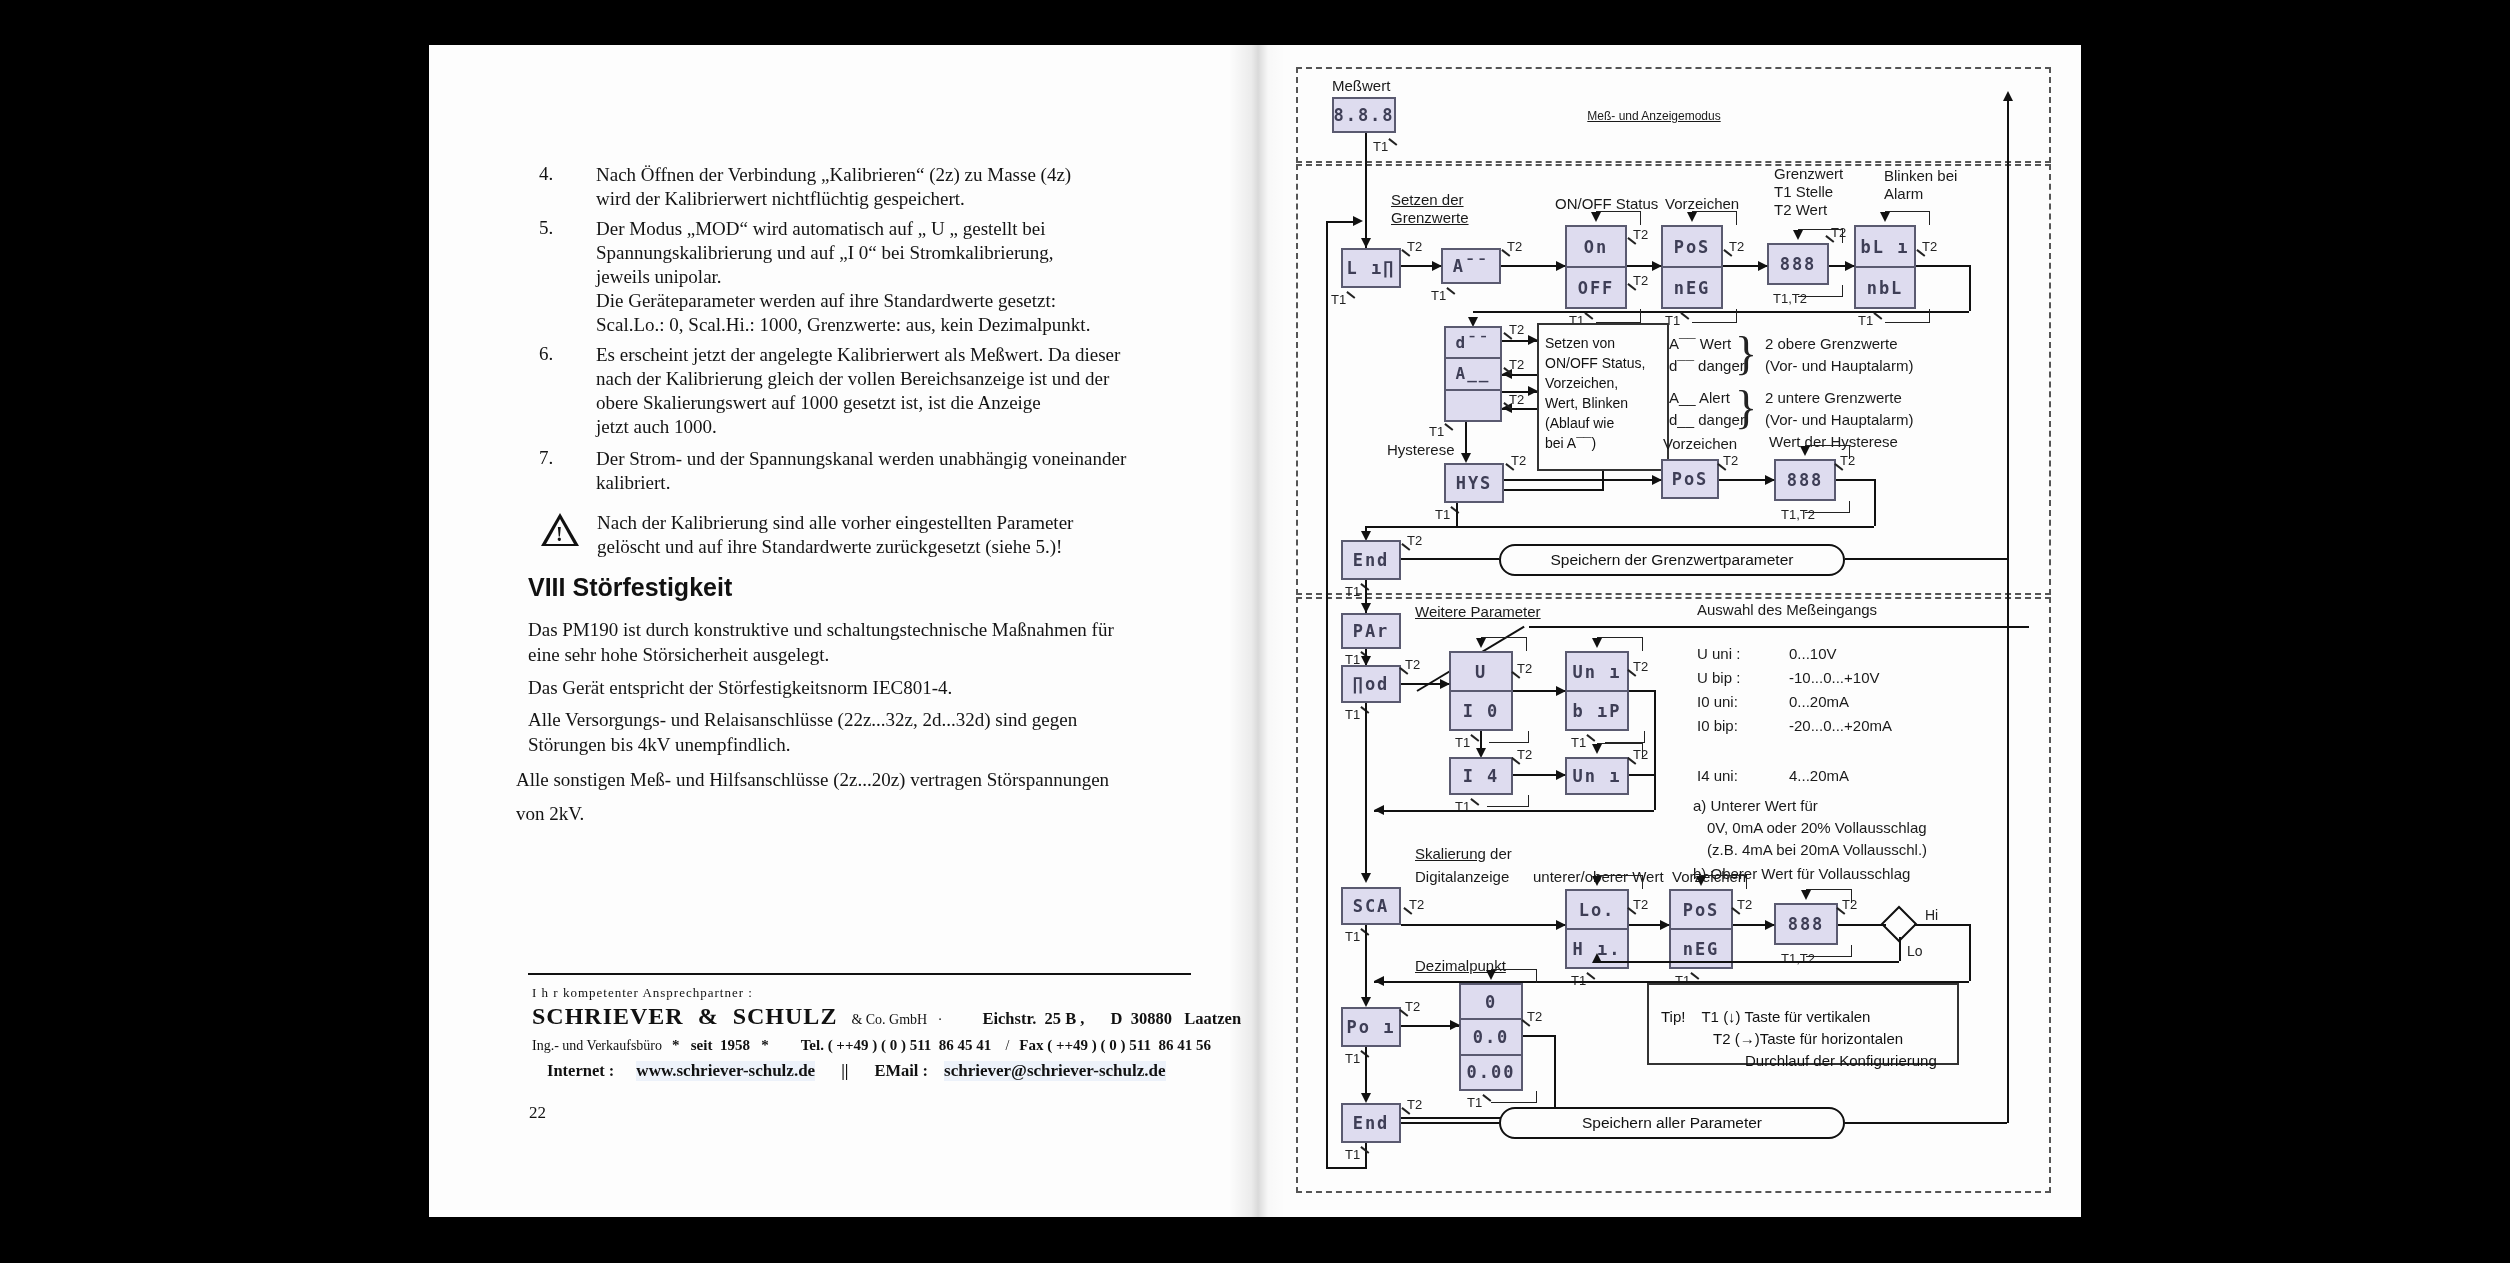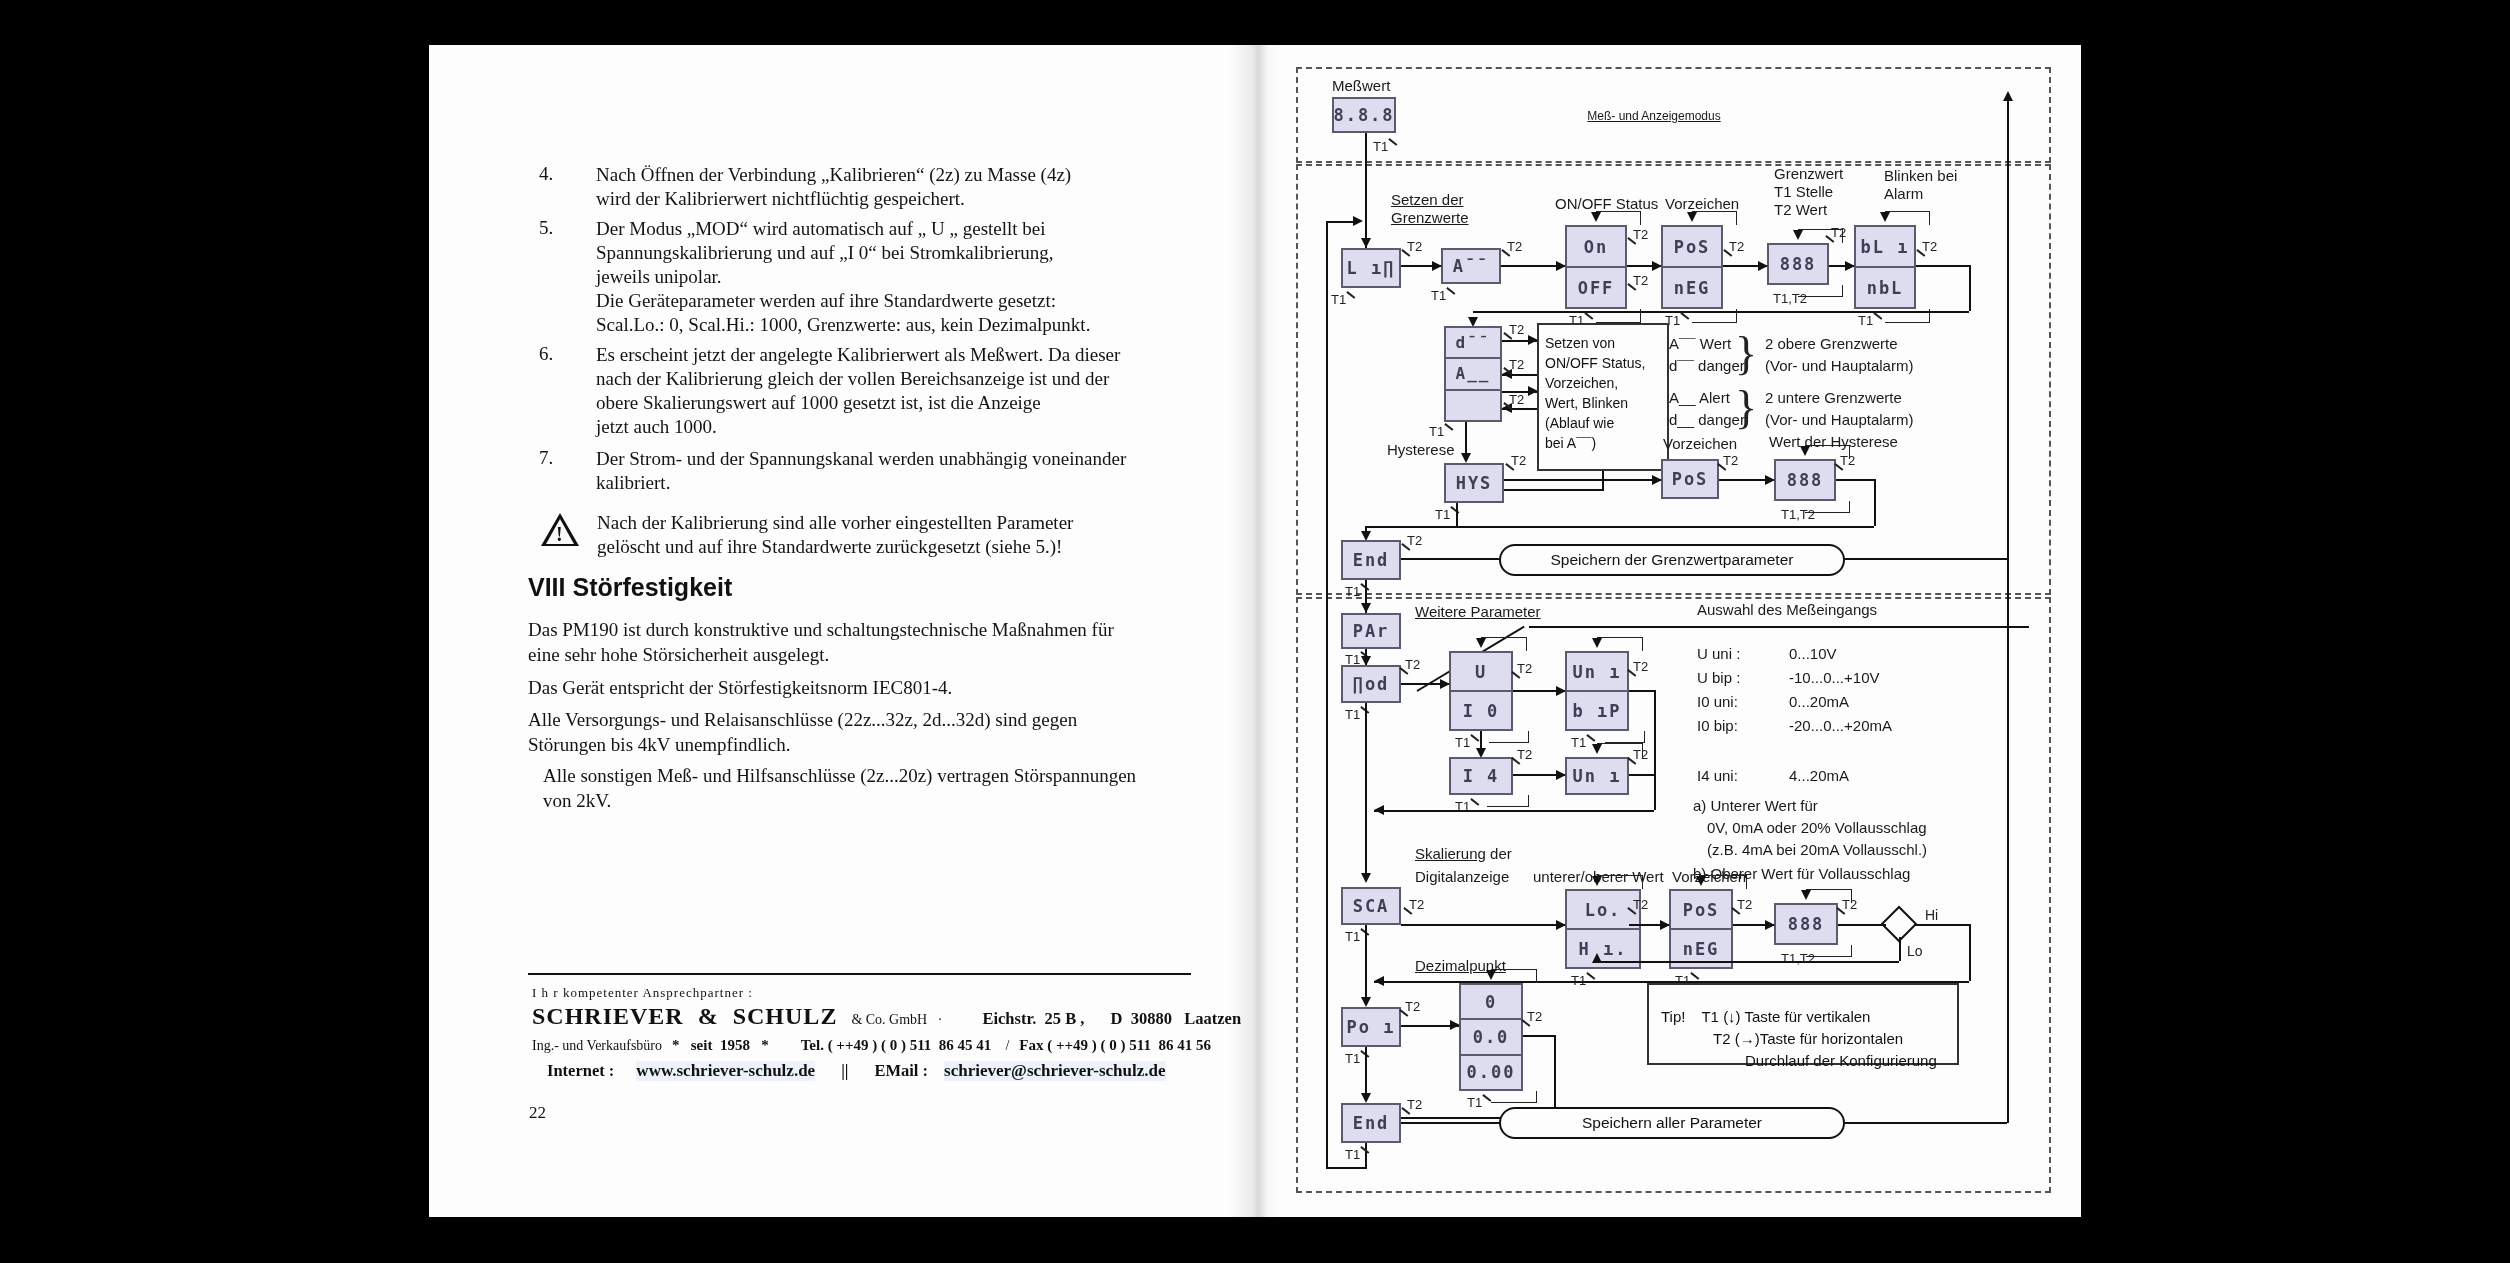--- a/index.html
+++ b/index.html
@@ -95,21 +95,21 @@
     <div class="warn-bang" style="left:127px;top:478px">!</div>
     <div class="body-text" style="left:168px;top:466px">Nach der Kalibrierung sind alle vorher eingestellten Parameter
 gelöscht und auf ihre Standardwerte zurückgesetzt (siehe 5.)!</div>
 
     <div class="heading" style="left:99px;top:528px">VIII Störfestigkeit</div>
     <div class="body-text" style="left:99px;top:572px;line-height:25px">Das PM190 ist durch konstruktive und schaltungstechnische Maßnahmen für
 eine sehr hohe Störsicherheit ausgelegt.</div>
     <div class="body-text" style="left:99px;top:630px;line-height:25px">Das Gerät entspricht der Störfestigkeitsnorm IEC801-4.</div>
     <div class="body-text" style="left:99px;top:662px;line-height:25px">Alle Versorgungs- und Relaisanschlüsse (22z...32z, 2d...32d) sind gegen
 Störungen bis 4kV unempfindlich.</div>
-    <div class="body-text" style="left:114px;top:718px;line-height:25px">Alle sonstigen Meß- und Hilfsanschlüsse (2z...20z) vertragen Störspannungen
+    <div class="body-text" style="left:87px;top:718px;line-height:34px">Alle sonstigen Meß- und Hilfsanschlüsse (2z...20z) vertragen Störspannungen
 von 2kV.</div>
 
     <div class="rule" style="left:99px;top:928px;width:663px"></div>
     <div class="f-intro" style="left:103px;top:940px">I h r   kompetenter   Ansprechpartner :</div>
     <div class="f-line" style="left:103px;top:958px">
       <span class="f-co">SCHRIEVER  &amp;  SCHULZ</span>
       <span class="f-sm" style="margin-left:14px">&amp; Co. GmbH   ·</span>
       <span class="f-bd" style="margin-left:40px">Eichstr.  25 B ,</span>
       <span class="f-bd" style="margin-left:26px">D  30880   Laatzen</span>
     </div>
@@ -363,21 +363,21 @@
     <div class="rng" style="left:1278px;top:774px">0V, 0mA oder 20% Vollausschlag</div>
     <div class="rng" style="left:1278px;top:796px">(z.B. 4mA bei 20mA Vollausschl.)</div>
     <div class="rng" style="left:1264px;top:820px">b) Oberer Wert für Vollausschlag</div>
 
     <div class="lbl" style="left:986px;top:800px"><span class="u">Skalierung</span><span> der</span></div>
     <div class="lbl" style="left:986px;top:823px">Digitalanzeige</div>
     <div class="lbl" style="left:1104px;top:823px">unterer/oberer Wert</div>
     <div class="lbl" style="left:1243px;top:823px">Vorzeichen</div>
     <div class="seg" style="left:912px;top:842px;width:60px;height:38px">SCA</div>
     <div class="tl t1lab" style="left:916px;top:884px">T1</div>
-    <div class="seg stack" style="left:1136px;top:844px;width:76px;height:80px">
+    <div class="seg stack" style="left:1136px;top:844px;width:64px;height:80px">
       <div class="cell">Lo.</div>
       <div class="cell">H ı.</div>
     </div>
     <div class="looptop" style="left:1168px;top:830px;width:46px;height:14px"></div>
       <div class="ar ar-d" style="left:1163px;top:831px"></div>
     <div class="tl t1lab" style="left:1142px;top:928px">T1</div>
     <div class="seg stack" style="left:1240px;top:844px;width:64px;height:80px">
       <div class="cell">PoS</div>
       <div class="cell">nEG</div>
     </div>

